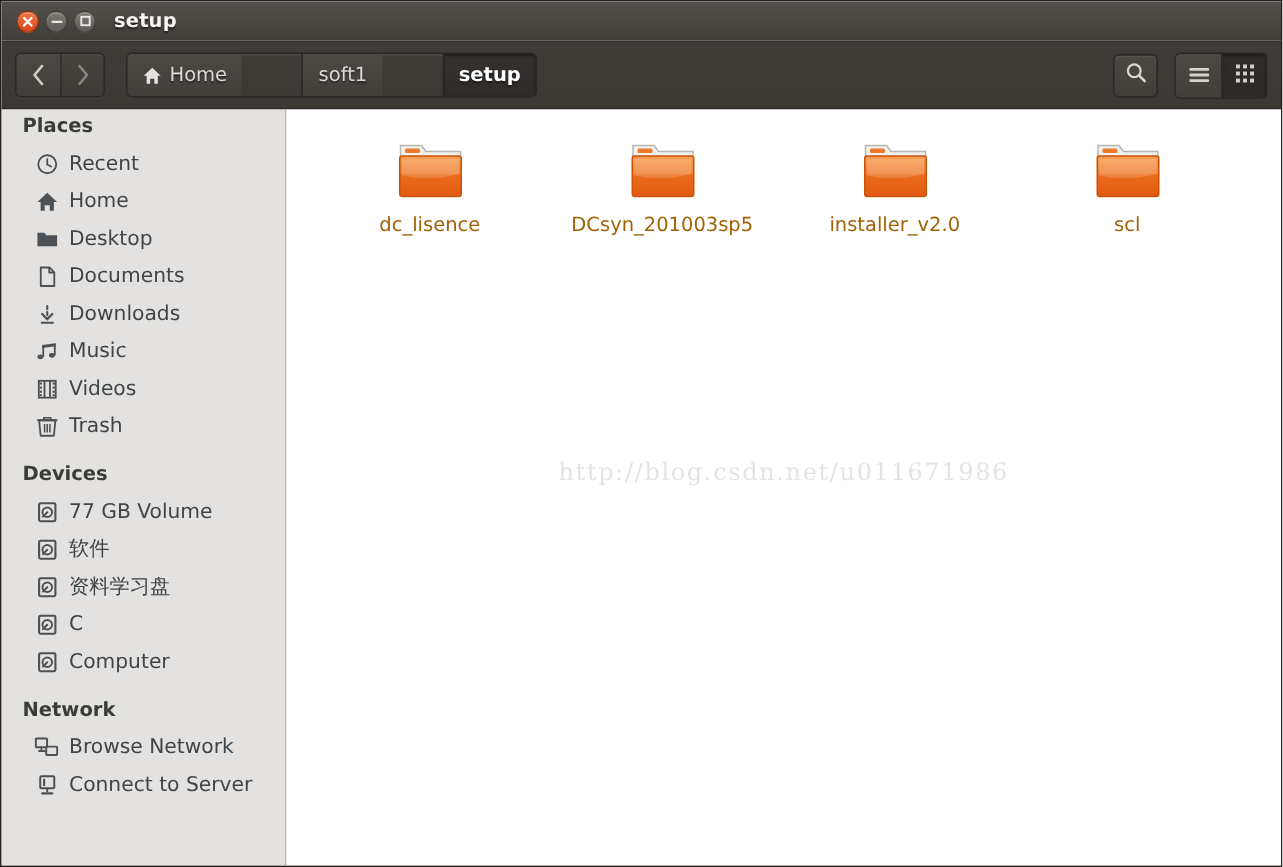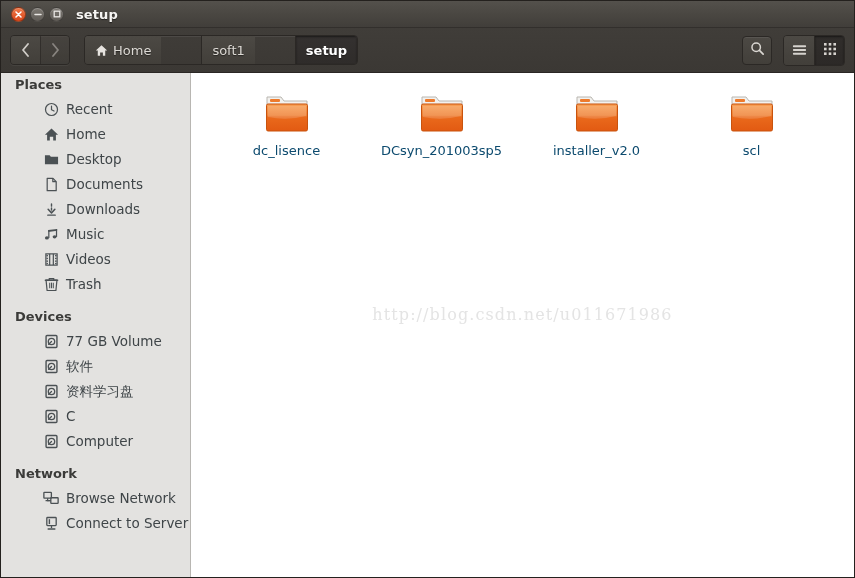--- a/index.html
+++ b/index.html
@@ -176,21 +176,20 @@
 
   .s-item {
     display: flex;
     align-items: center;
     gap: 7px;
     height: 25px;
     padding-left: 22px;
     color: #3f4548;
     cursor: pointer;
     white-space: nowrap;
-    margin-left: 20px;
   }
   .s-ico {
     width: 16px; height: 16px;
     flex: 0 0 16px;
     display: flex; align-items: center; justify-content: center;
   }
   .s-ico svg { display: block; }
   .s-label { font-size: 13.5px; line-height: 1; }
 
   
@@ -221,21 +220,21 @@
   .folder-icon {
     width: 52px;
     height: 46px;
     position: relative;
     margin-bottom: 7px;
   }
   .folder-icon svg { display: block; }
 
   .fname {
     font-size: 13px;
-    color: #0c4a6e;
+    color: #a16207;
     text-align: center;
     line-height: 1.15;
     max-width: 148px;
     word-break: break-all;
   }
 
   .watermark {
     position: absolute;
     left: 0; right: 0;
     top: 232px;

